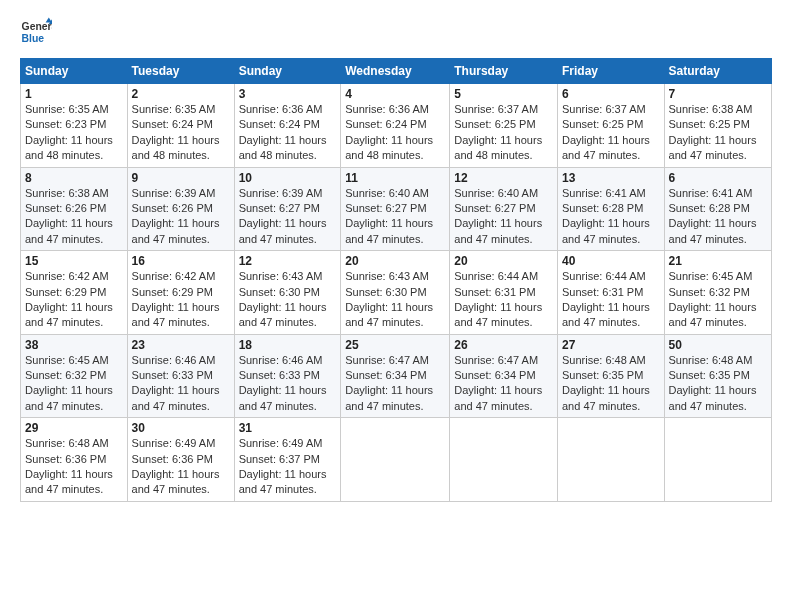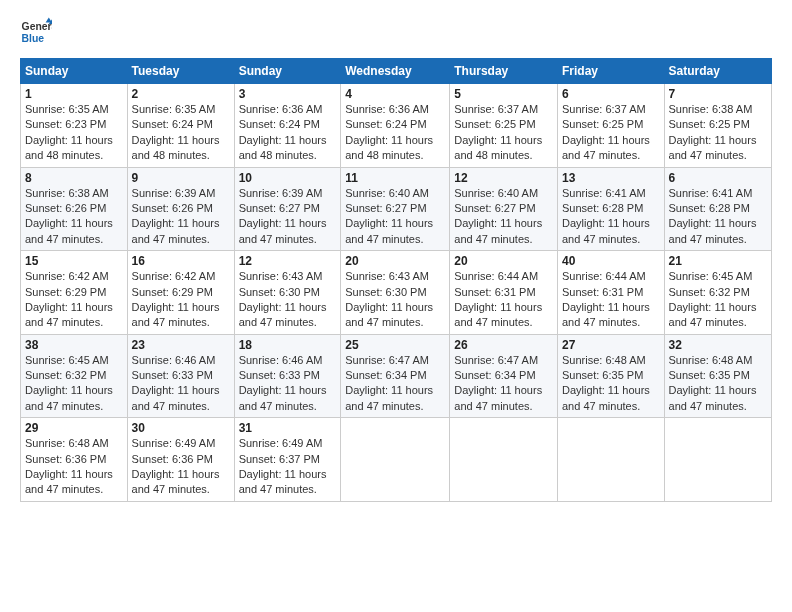--- a/index.html
+++ b/index.html
@@ -249,21 +249,21 @@
       </td>
           <td>
         <span class="day-num">26</span>
         <span class="day-info">Sunrise: 6:47 AM<br>Sunset: 6:34 PM<br>Daylight: 11 hours and 47 minutes.</span>
       </td>
           <td>
         <span class="day-num">27</span>
         <span class="day-info">Sunrise: 6:48 AM<br>Sunset: 6:35 PM<br>Daylight: 11 hours and 47 minutes.</span>
       </td>
           <td>
-        <span class="day-num">32</span>
+        <span class="day-num">50</span>
         <span class="day-info">Sunrise: 6:48 AM<br>Sunset: 6:35 PM<br>Daylight: 11 hours and 47 minutes.</span>
       </td>
         </tr>
         <tr>
           <td>
         <span class="day-num">29</span>
         <span class="day-info">Sunrise: 6:48 AM<br>Sunset: 6:36 PM<br>Daylight: 11 hours and 47 minutes.</span>
       </td>
           <td>
         <span class="day-num">30</span>

